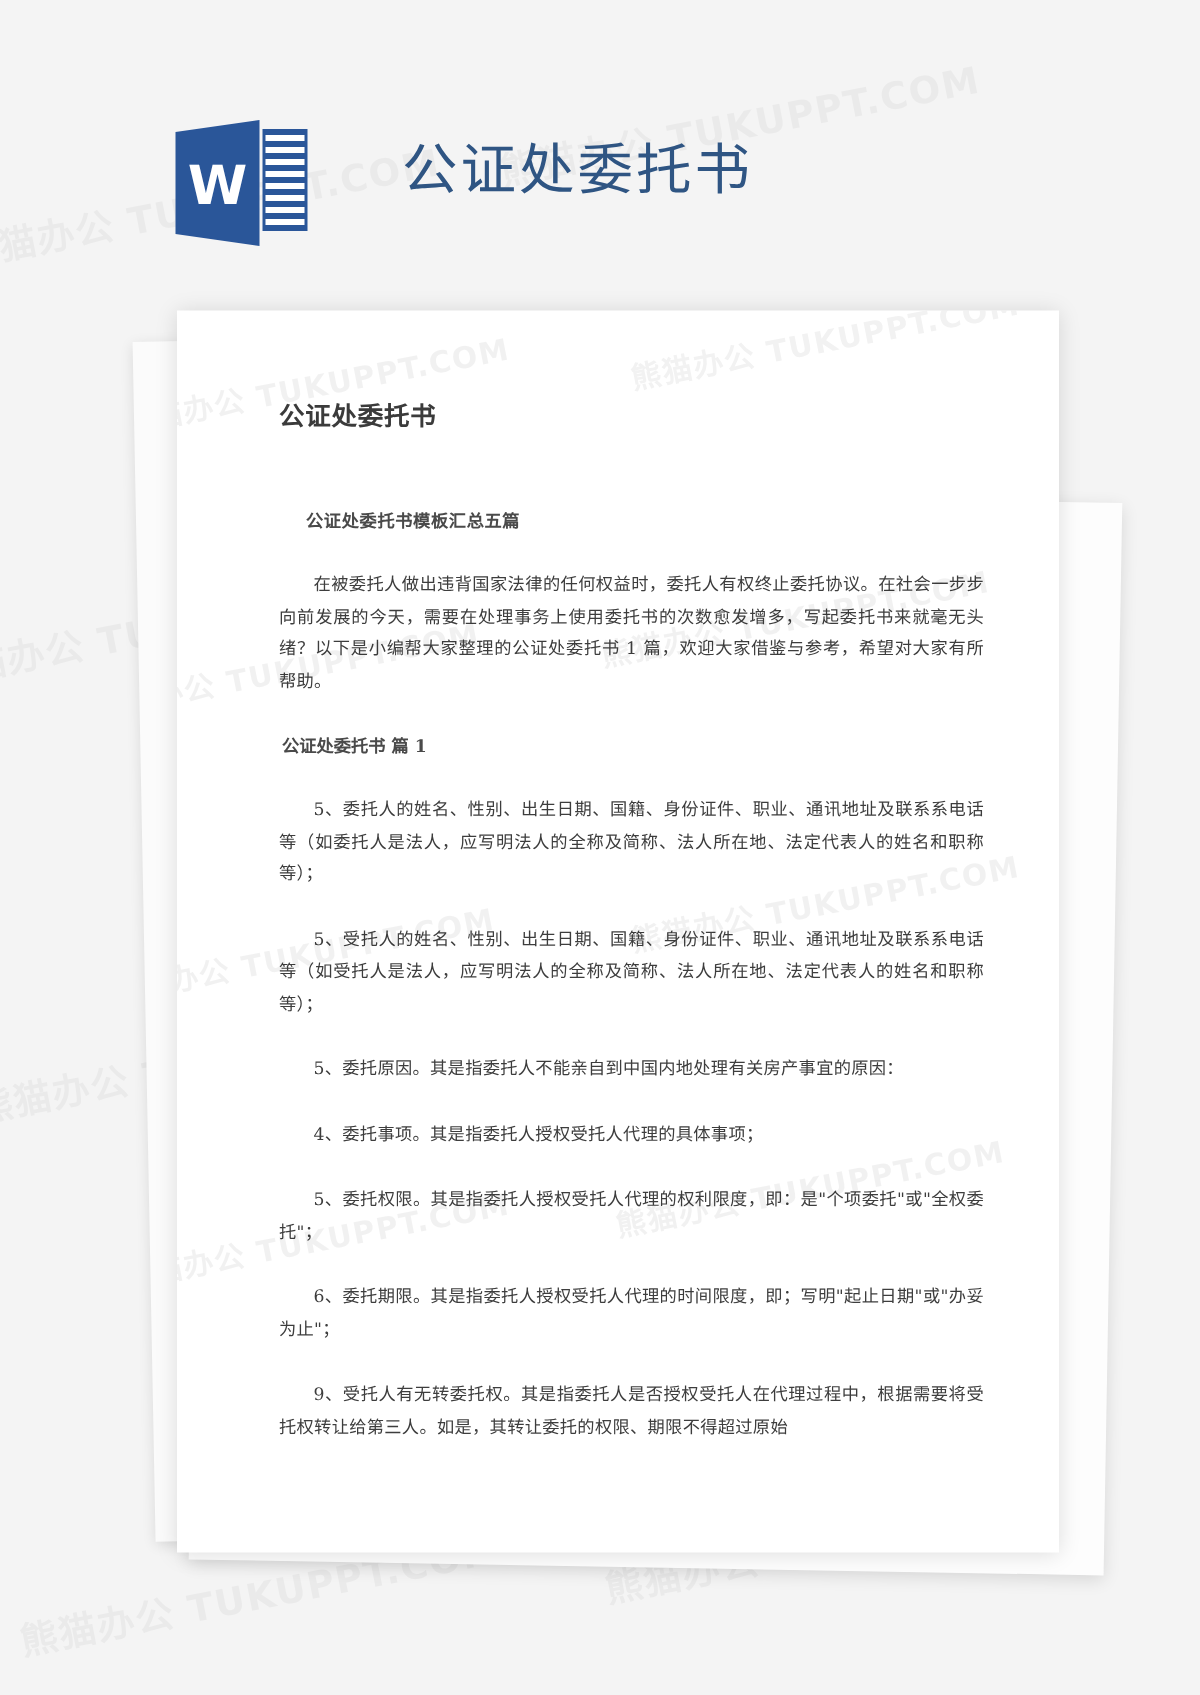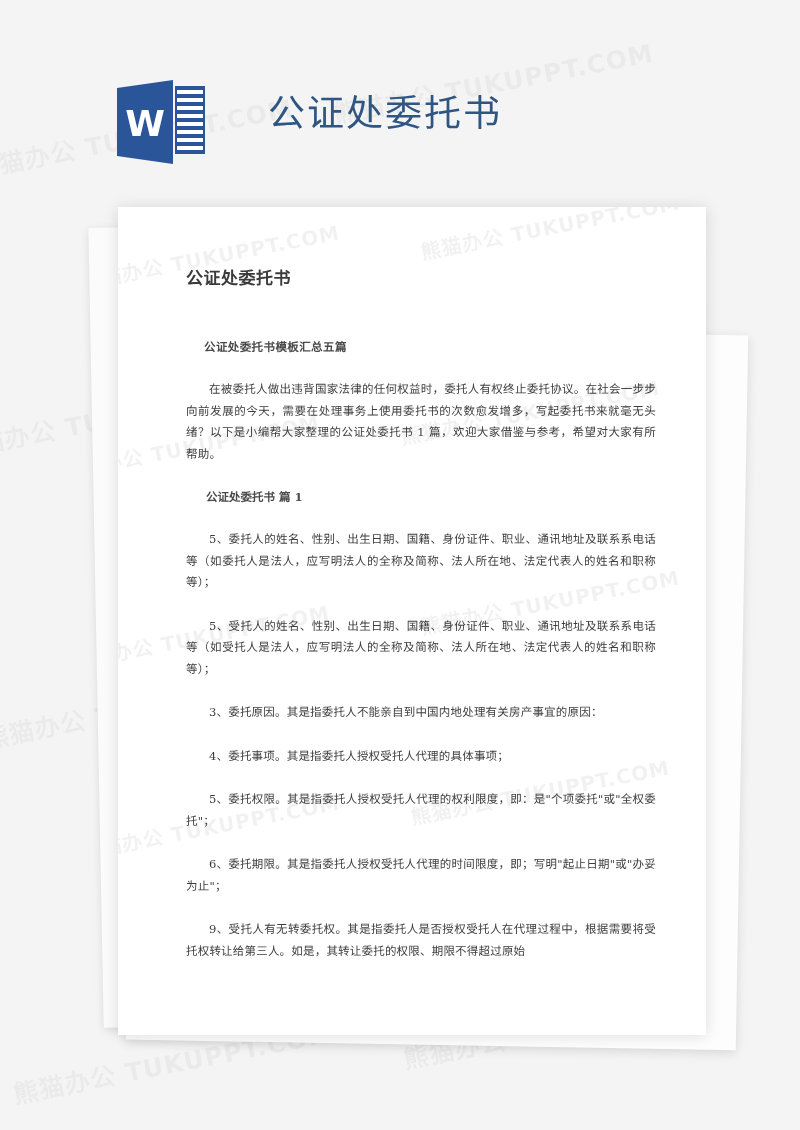--- a/index.html
+++ b/index.html
@@ -163,21 +163,21 @@
     text-align: justify;
     text-indent: 2em;
     font-family: "DejaVu Serif", "Liberation Serif", serif;
     letter-spacing: 0.2px;
   }
   .doc-sub {
     font-size: 11.5px;
     line-height: 20px;
     font-weight: 700;
     color: #4a4a4a;
-    margin: 0 0 22px 20px;
+    margin: 0 0 22px 2px;
     font-family: "DejaVu Serif", "Liberation Serif", serif;
   }
 </style>
 </head>
 <body>
 
 <div id="bg-watermarks">
   <div class="wm big" style="left:-30px; top:150px;">熊猫办公 TUKUPPT.COM</div>
   <div class="wm big" style="left:330px; top:95px;">熊猫办公 TUKUPPT.COM</div>
   <div class="wm big" style="left:-50px; top:430px;">熊猫办公 TUKUPPT.COM</div>
@@ -196,21 +196,21 @@
     <div id="doc-body">
 
       <div id="doc-inner">
         <h1 class="doc-h1">公证处委托书</h1>
         <div class="doc-h2">公证处委托书模板汇总五篇</div>
         <p class="doc-p">在被委托人做出违背国家法律的任何权益时，委托人有权终止委托协议。在社会一步步向前发展的今天，需要在处理事务上使用委托书的次数愈发增多，写起委托书来就毫无头绪？以下是小编帮大家整理的公证处委托书 1 篇，欢迎大家借鉴与参考，希望对大家有所帮助。</p>
         <div class="doc-sub">公证处委托书 篇 1</div>
 
         <p class="doc-p">5、委托人的姓名、性别、出生日期、国籍、身份证件、职业、通讯地址及联系系电话等（如委托人是法人，应写明法人的全称及简称、法人所在地、法定代表人的姓名和职称等）；</p>
         <p class="doc-p">5、受托人的姓名、性别、出生日期、国籍、身份证件、职业、通讯地址及联系系电话等（如受托人是法人，应写明法人的全称及简称、法人所在地、法定代表人的姓名和职称等）；</p>
-        <p class="doc-p">3、委托原因。其是指委托人不能亲自到中国内地处理有关房产事宜的原因：</p>
+        <p class="doc-p">5、委托原因。其是指委托人不能亲自到中国内地处理有关房产事宜的原因：</p>
         <p class="doc-p">4、委托事项。其是指委托人授权受托人代理的具体事项；</p>
         <p class="doc-p">5、委托权限。其是指委托人授权受托人代理的权利限度，即：是"个项委托"或"全权委托"；</p>
         <p class="doc-p">6、委托期限。其是指委托人授权受托人代理的时间限度，即；写明"起止日期"或"办妥为止"；</p>
         <p class="doc-p">9、受托人有无转委托权。其是指委托人是否授权受托人在代理过程中，根据需要将受托权转让给第三人。如是，其转让委托的权限、期限不得超过原始</p>
       </div>
 
       <div id="doc-watermarks">
         <div class="wm mid" style="left:-40px; top:60px;">熊猫办公 TUKUPPT.COM</div>
         <div class="wm mid" style="left:300px; top:30px;">熊猫办公 TUKUPPT.COM</div>
         <div class="wm mid" style="left:-60px; top:250px;">熊猫办公 TUKUPPT.COM</div>

